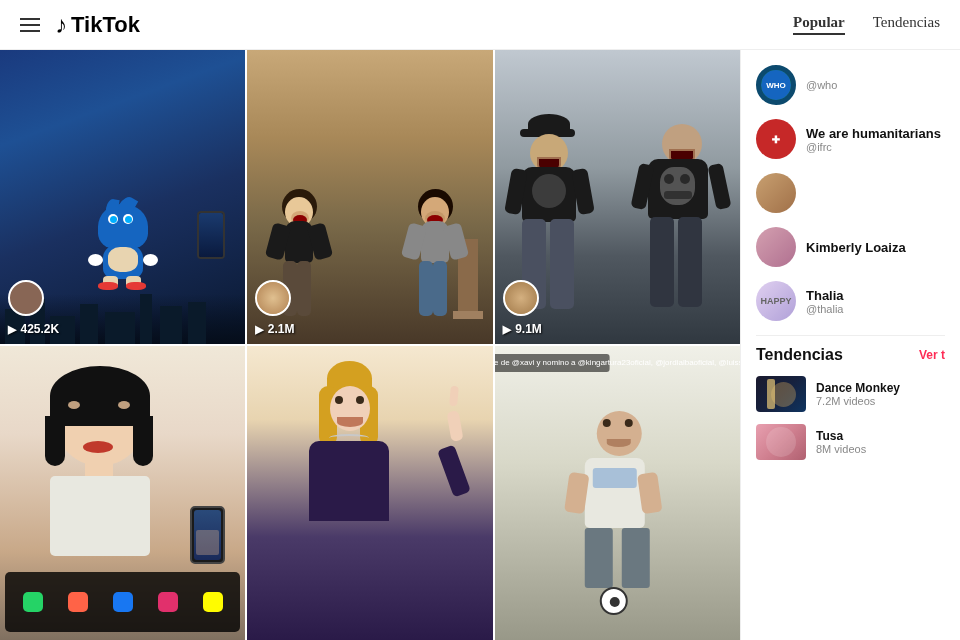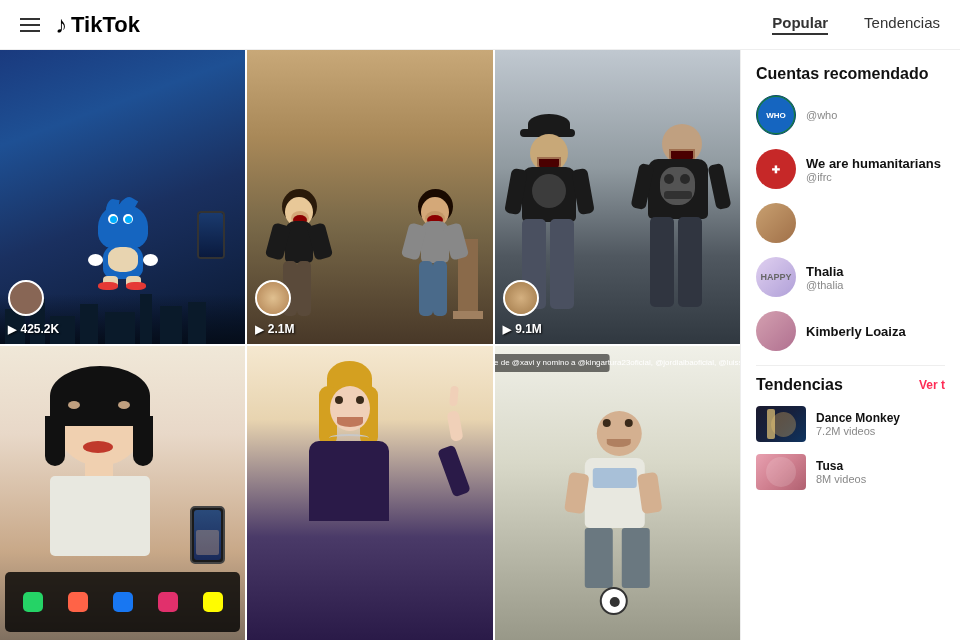--- a/index.html
+++ b/index.html
@@ -12,21 +12,21 @@
       justify-content: space-between;
       padding: 10px 20px;
       border-bottom: 1px solid #eee;
       height: 50px;
     }
     .header-left { display: flex; align-items: center; gap: 15px; }
     .hamburger { display: flex; flex-direction: column; gap: 4px; cursor: pointer; }
     .hamburger span { width: 20px; height: 2px; background: #333; display: block; }
     .logo { display: flex; align-items: center; gap: 4px; font-size: 22px; font-weight: 700; }
     .logo-icon { font-size: 24px; }
-    .header-nav { display: flex; gap: 36px; }
+    .header-nav { display: flex; gap: 28px; font-family: Liberation Serif, serif; }
     .nav-item { font-size: 15px; color: #333; cursor: pointer; padding-bottom: 2px; }
     .nav-item.active { border-bottom: 2px solid #333; font-weight: 600; }
 
     
     .main-content {
       display: flex;
       height: calc(640px - 50px);
     }
 
     
@@ -125,21 +125,21 @@
       align-items: center;
       justify-content: center;
       font-size: 18px;
     }
 
     .account-info { flex: 1; }
     .account-name { font-size: 13px; font-weight: 600; color: #111; }
     .account-handle { font-size: 11px; color: #888; }
 
     
-    .who-avatar { background: #15803d; border: 1px solid #0c4a6e; }
+    .who-avatar { background: #15803d; border: 5px solid #0c4a6e; }
     .who-inner { width: 36px; height: 36px; border-radius: 50%; background: #1565c0; display: flex; align-items: center; justify-content: center; color: white; font-size: 8px; font-weight: 700; }
 
     
     .ifrc-avatar { background: #c62828; display: flex; align-items: center; justify-content: center; }
 
     .divider { height: 1px; background: #eee; margin: 10px 0; }
 
     .trends-header {
       display: flex;
       justify-content: space-between;
@@ -428,21 +428,20 @@
             <div style="position:absolute;top:8px;left:8px;width:10px;height:10px;background:#333;border-radius:50%;"></div>
           </div>
         </div>
       </div>
     </div>
 
   </div>
 
   <div class="sidebar">
 
-    <div class="sidebar-section-title">Cuentas recomendado</div>
 
     <div class="account-item">
       <div class="account-avatar who-avatar">
         <div class="who-inner">WHO</div>
       </div>
       <div class="account-info">
         <div class="account-handle">@who</div>
       </div>
     </div>
 
@@ -451,37 +450,37 @@
         <span style="color:white;font-size:10px;font-weight:bold;">✚</span>
       </div>
       <div class="account-info">
         <div class="account-name">We are humanitarians</div>
         <div class="account-handle">@ifrc</div>
       </div>
     </div>
 
     <div class="account-item">
       <div class="account-avatar" style="background:linear-gradient(135deg,#c8a070,#a07048);border-radius:50%;"></div>
+    </div>
+
+    <div class="account-item">
+      <div class="account-avatar" style="background:linear-gradient(135deg,#d4a0b0,#b07090);border-radius:50%;"></div>
+      <div class="account-info">
+        <div class="account-name">Kimberly Loaiza</div>
+      </div>
     </div>
 
     <div class="account-item">
       <div class="account-avatar" style="background:linear-gradient(135deg,#e0d0f0,#b0a0d8);border-radius:50%;display:flex;align-items:center;justify-content:center;font-size:9px;font-weight:bold;color:#666;">HAPPY</div>
       <div class="account-info">
         <div class="account-name">Thalia</div>
         <div class="account-handle">@thalia</div>
       </div>
     </div>
 
-    <div class="account-item">
-      <div class="account-avatar" style="background:linear-gradient(135deg,#d4a0b0,#b07090);border-radius:50%;"></div>
-      <div class="account-info">
-        <div class="account-name">Kimberly Loaiza</div>
-      </div>
-    </div>
-
     <div class="divider"></div>
 
     <div class="trends-header">
       <div class="sidebar-section-title" style="margin-bottom:0;">Tendencias</div>
       <span class="ver-todo">Ver t</span>
     </div>
 
     <div class="trend-item">
       <div class="trend-thumb thumb-dance" style="background:linear-gradient(135deg,#1a1a2e,#16213e,#0f3460);">
         <div style="width:100%;height:100%;display:flex;align-items:center;justify-content:center;">

